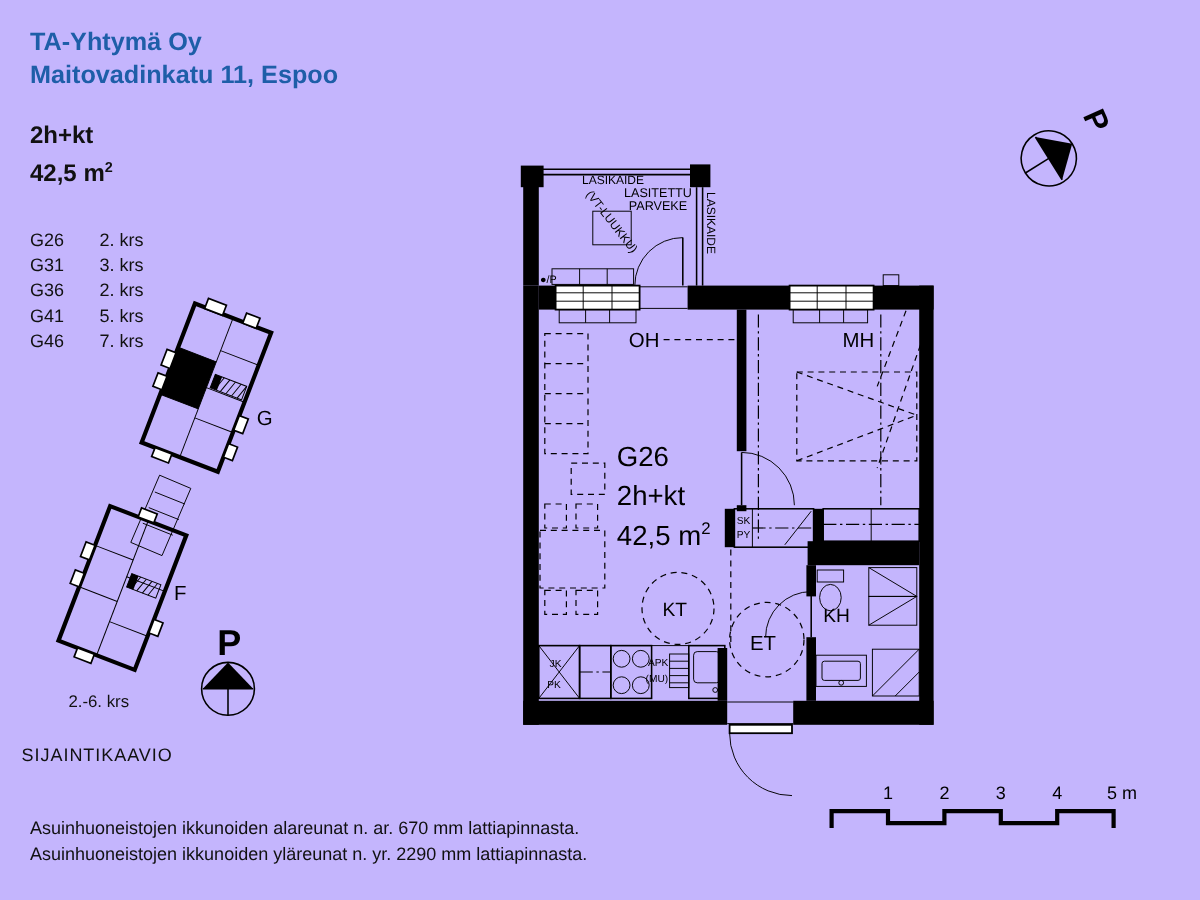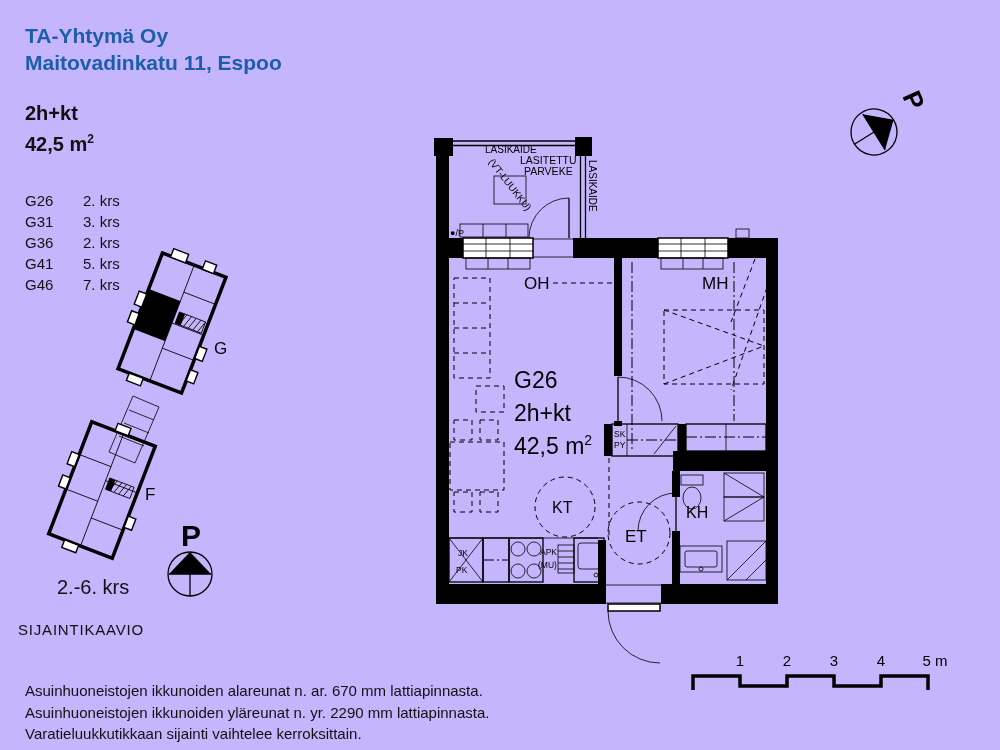--- a/index.html
+++ b/index.html
@@ -4,21 +4,21 @@
 <style>
   html,body{margin:0;padding:0;background:#fff;}
   .page{position:relative;width:1000px;height:750px;background:#c4b5fd;overflow:hidden;
         font-family:"Liberation Sans",sans-serif;color:#000;}
   .abs{position:absolute;}
   .hdr{left:25px;top:22px;font-size:21px;font-weight:bold;line-height:27px;color:#1e5ea8;}
   .apt{left:25px;top:100px;font-size:20px;font-weight:bold;line-height:26px;color:#111;}
   .apt sup{font-size:12px;}
   .units{left:25px;top:179px;font-size:15px;line-height:21px;color:#111;margin-top:11px;}
   .units .row span.code{display:inline-block;width:58px;}
-  .floors{left:57px;top:576px;font-size:20px;color:#111;}
+  .floors{left:57px;top:576px;font-size:14px;color:#111;}
   .caption{left:18px;top:621px;font-size:15px;letter-spacing:.8px;color:#111;text-align:center;}
   .notes{left:25px;top:652px;font-size:15px;line-height:21.5px;color:#111;margin-top:28px;}
   svg{position:absolute;overflow:visible;font-family:"Liberation Sans",sans-serif;}
   svg text{fill:#000;}
   .wall{fill:#000;stroke:none;}
   .ln{stroke:#000;fill:none;stroke-width:1.3;}
   .lnw{stroke:#000;fill:#fff;stroke-width:1.5;}
   .thin{stroke:#000;fill:none;stroke-width:.8;}
   .dash{stroke:#000;fill:none;stroke-width:1;stroke-dasharray:5 4;}
   .dashdot{stroke:#000;fill:none;stroke-width:1;stroke-dasharray:11 3 2 3;}
@@ -118,21 +118,20 @@
       <line class="ln" x1="155" y1="324" x2="155" y2="346"></line>
     </g>
   </svg>
 
   <div class="abs floors">2.-6. krs</div>
   <div class="abs caption">SIJAINTIKAAVIO</div>
 
   <div class="abs notes">
     <div>Asuinhuoneistojen ikkunoiden alareunat n. ar. 670 mm lattiapinnasta.</div>
     <div>Asuinhuoneistojen ikkunoiden yläreunat n. yr. 2290 mm lattiapinnasta.</div>
-    <div>Varatieluukkutikkaan sijainti vaihtelee kerroksittain.</div>
   </div>
 
   <svg style="left:838px;top:88px;width:110px;height:85px" viewBox="0 0 110 85">
     <g transform="rotate(58 36 44)">
       <circle class="ln" cx="36" cy="44" r="23"></circle>
       <polygon fill="#000" points="36,21 15,44 57,44"></polygon>
       <line class="ln" x1="15" y1="44" x2="57" y2="44"></line>
       <line class="ln" x1="36" y1="44" x2="36" y2="67"></line>
     </g>
     <text transform="translate(64,8) rotate(66)" font-size="26" font-weight="bold">P</text>

